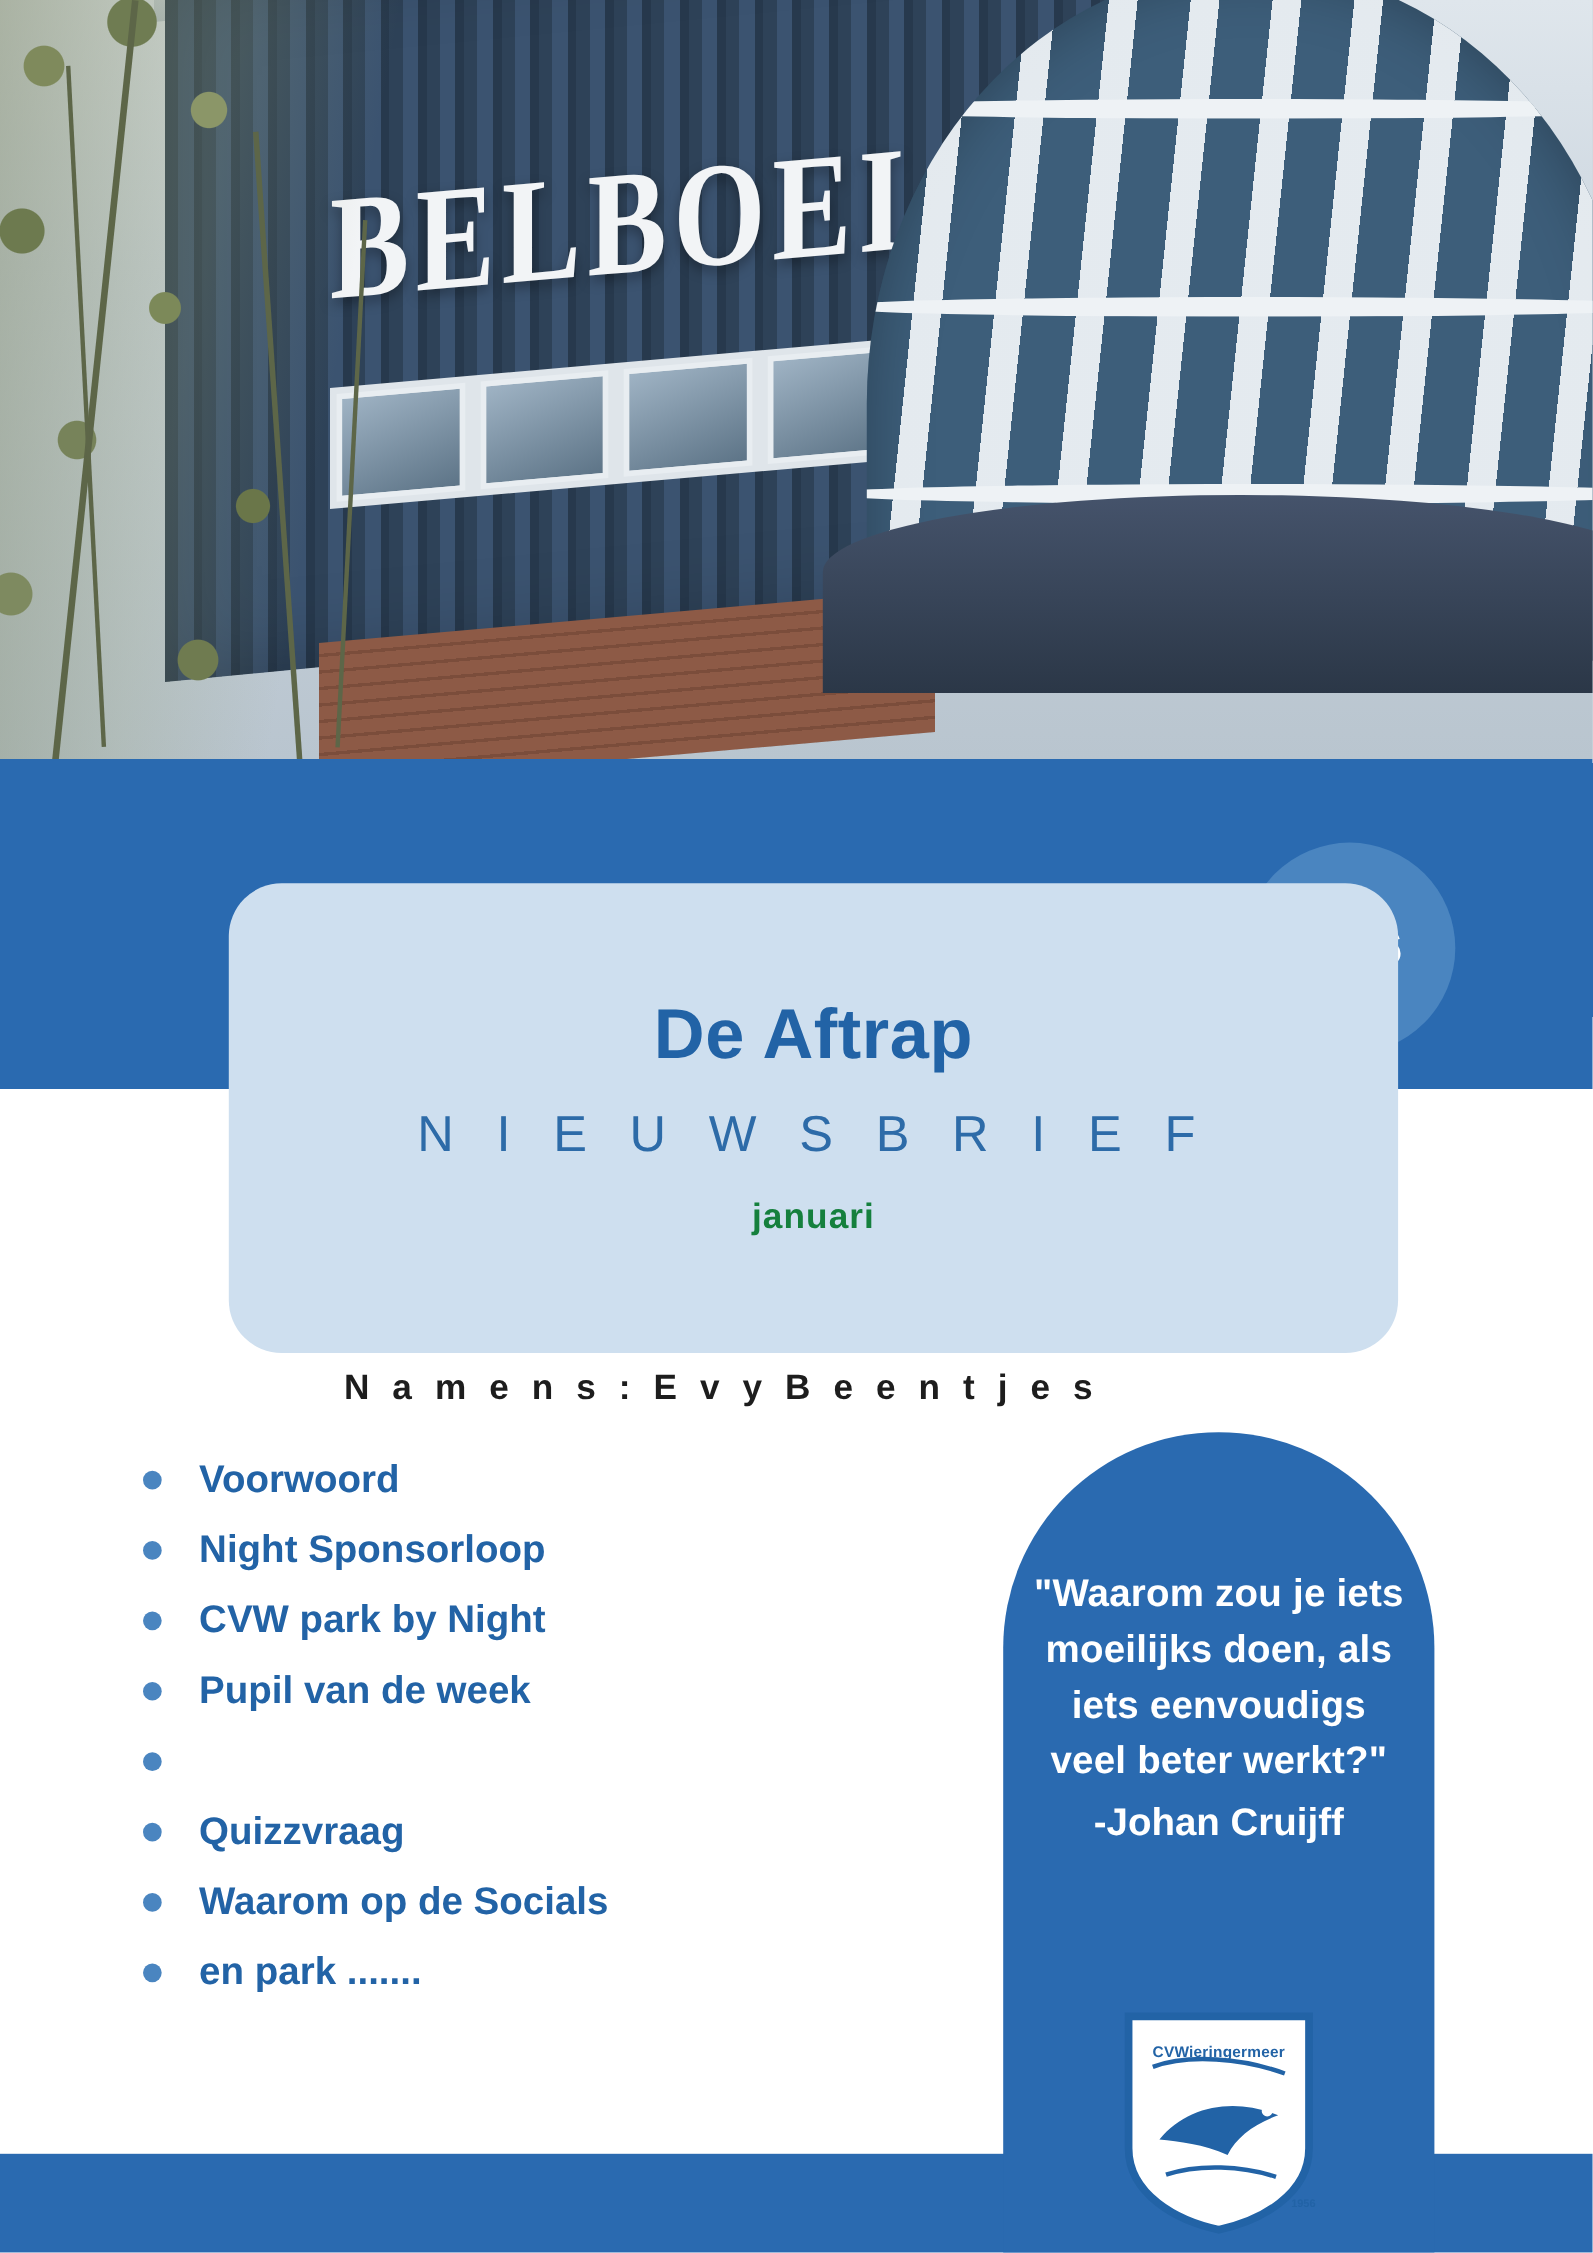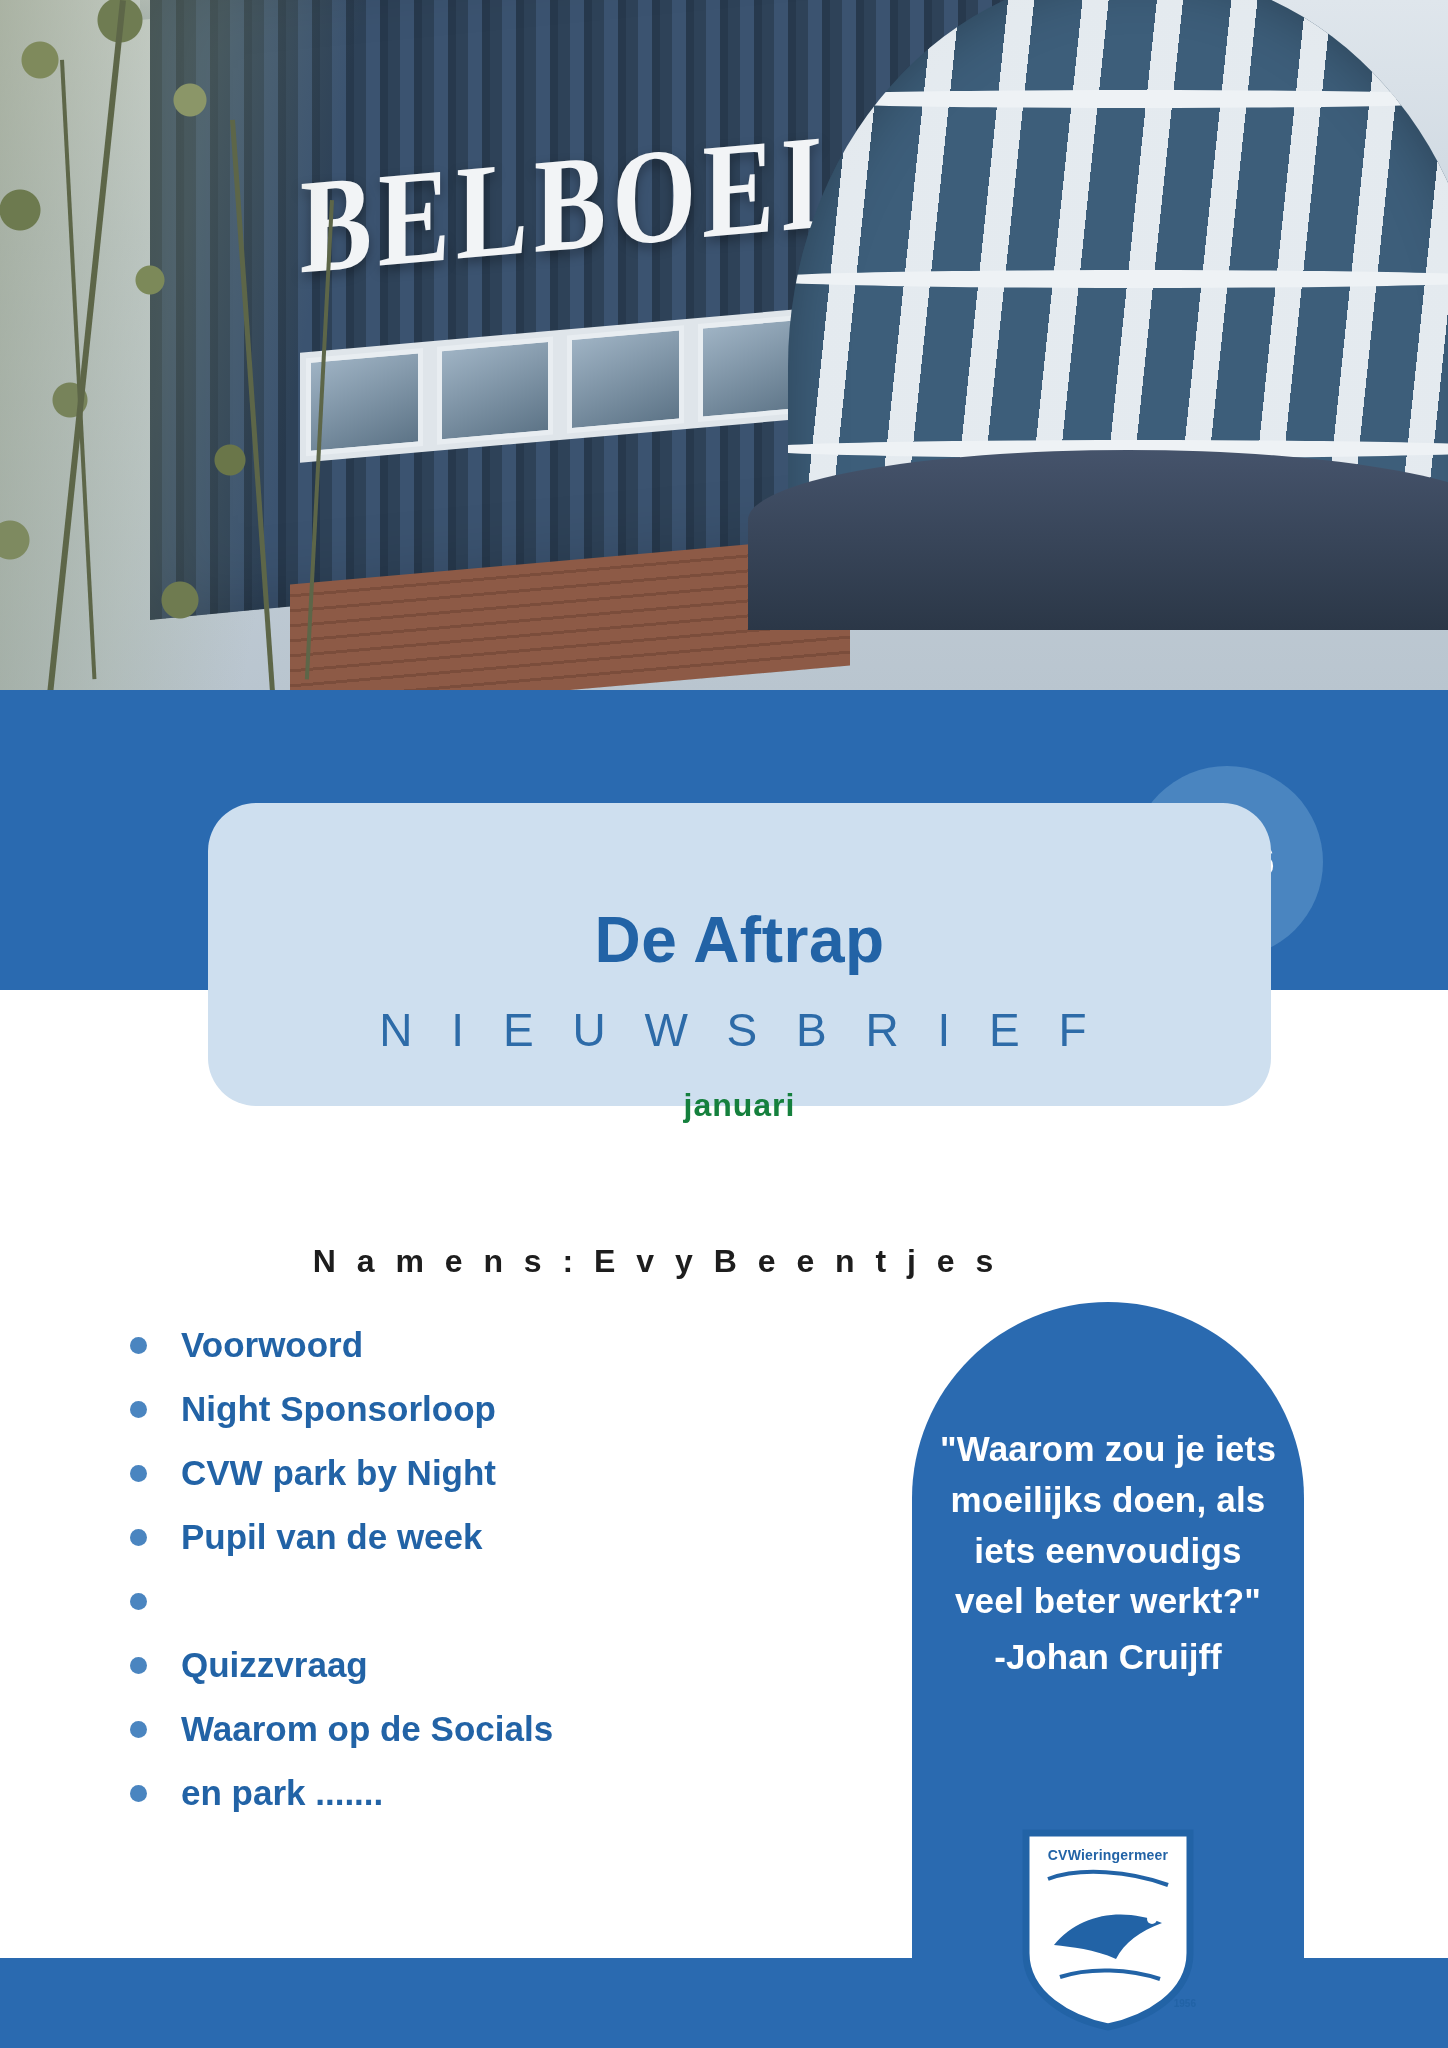--- a/index.html
+++ b/index.html
@@ -158,21 +158,21 @@
     position: absolute;
     left: 0; bottom: 0;
     width: 1448px; height: 90px;
     background: #2a6ab0;
   }
 
   
   .title-card {
     position: absolute;
     left: 208px; top: 803px;
-    width: 1063px; height: 303px;
+    width: 1063px; height: 427px;
     background: #cedfef;
     border-radius: 48px;
     text-align: center;
   }
   .title-main {
     margin-top: 100px;
     font-size: 64px;
     font-weight: bold;
     color: #2263a6;
     letter-spacing: 0.5px;
@@ -267,21 +267,21 @@
 
   
   .crest {
     position: absolute;
     left: 1020px; top: 1827px;
     width: 176px; height: 206px;
   }
   .crest svg { display: block; }
   .crest-name {
     position: absolute;
-    top: 20px; left: 0; width: 100%;
+    top: 30px; left: 0; width: 100%;
     text-align: center;
     font-size: 14px;
     font-weight: bold;
     color: #2263a6;
     letter-spacing: .2px;
   }
   .crest-year {
     position: absolute;
     bottom: 24px; left: 0; width: 100%;
     text-align: right;

